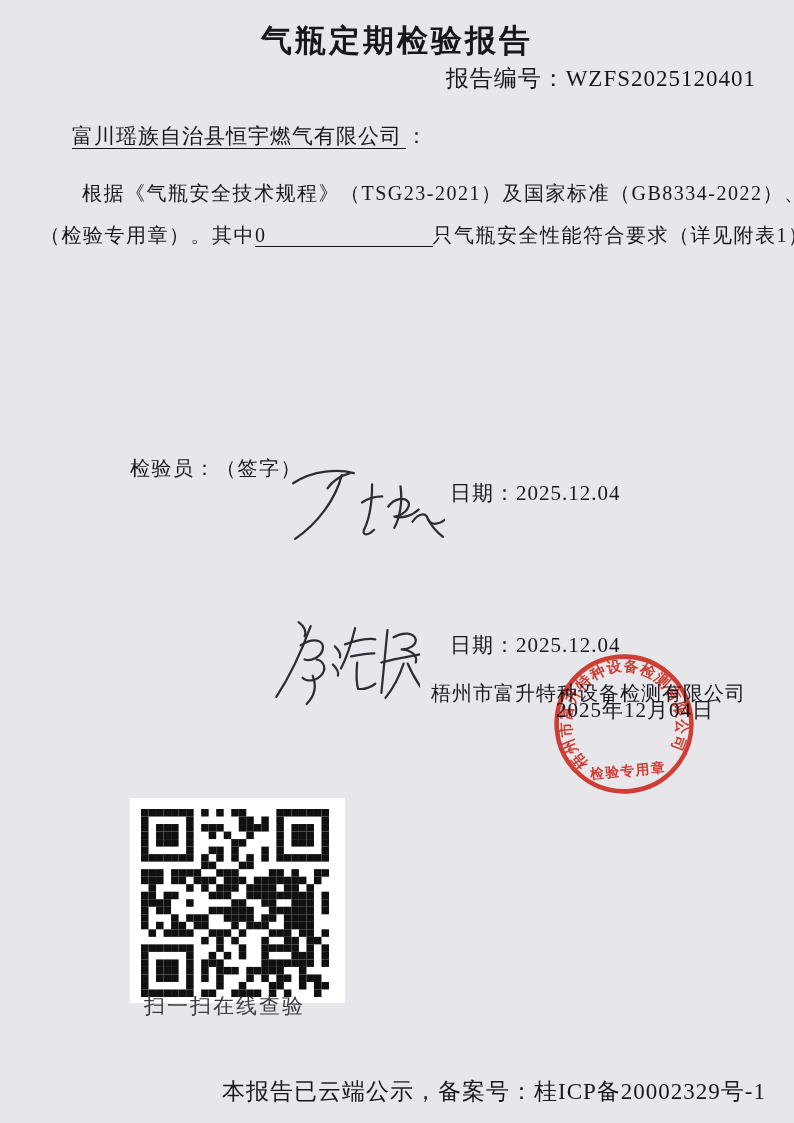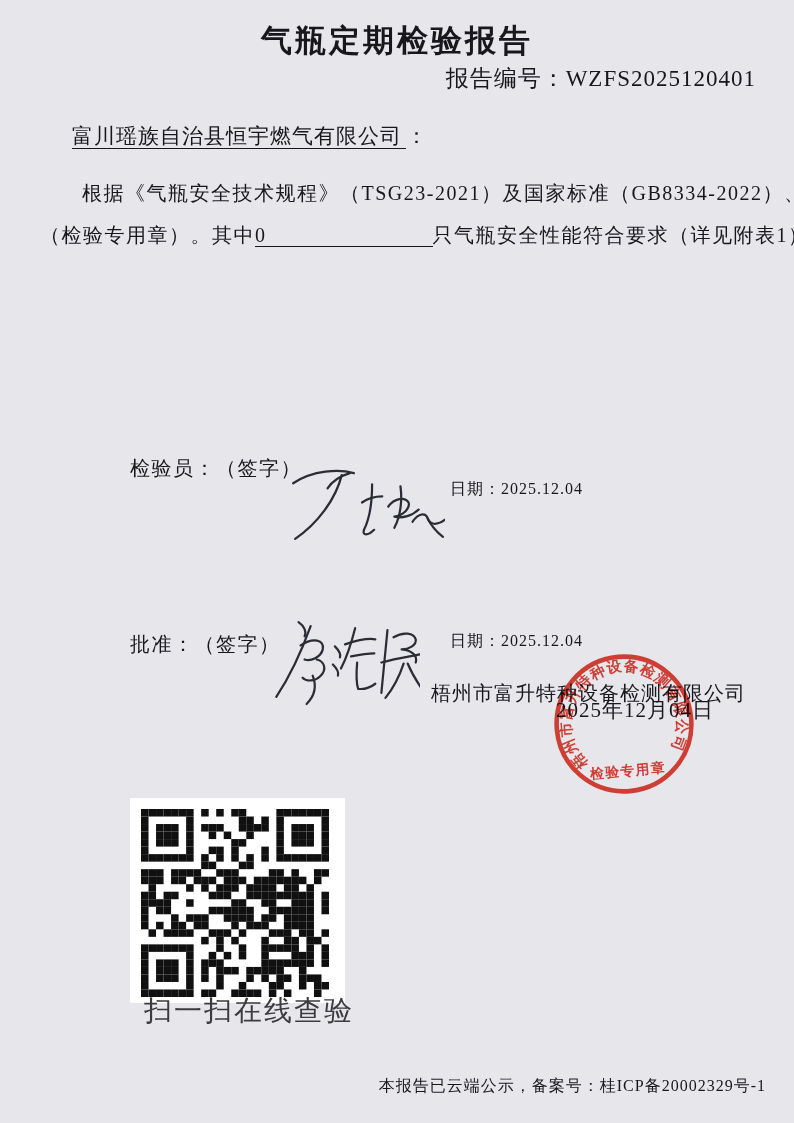--- a/index.html
+++ b/index.html
@@ -33,31 +33,31 @@
   .u{border-bottom:1.5px solid #17171c;}
   .u.pL2{padding-right:48px;}
   .u.pL3a{padding-left:8px;padding-right:42px;}
   .u.pL3b{padding-left:8px;padding-right:116px;}
   .u.pL4{padding-right:166px;}
   .u.pL5a{padding-right:50px;}
   .u.pL5b{padding-left:6px;padding-right:158px;}
   .gap8{display:inline-block;width:8px;}
   .gap10{display:inline-block;width:10px;}
   .sig-label{position:absolute;font-size:20px;letter-spacing:1.5px;}
-  .sig-date{position:absolute;font-size:16px;letter-spacing:1px;text-align:right;}
+  .sig-date{position:absolute;font-size:21px;letter-spacing:1px;text-align:right;}
   .sig-svg{position:absolute;}
   .sig-svg path{fill:none;stroke:#2c2c34;stroke-width:2.2;stroke-linecap:round;stroke-linejoin:round;}
   .company-line{position:absolute;top:680px;right:48px;font-size:20px;letter-spacing:1px;}
   .issue-date{position:absolute;top:696px;left:556px;font-size:21px;letter-spacing:1px;}
   .seal{position:absolute;left:550px;top:650px;width:148px;height:148px;
         mix-blend-mode:multiply;opacity:.92;transform:rotate(-5deg);}
   .qr-box{position:absolute;left:130px;top:798px;width:215px;height:205px;background:#ffffff;}
   .qr-box svg{position:absolute;left:11px;top:11px;fill:#101010;}
-  .qr-caption{position:absolute;left:144px;top:992px;font-size:28px;letter-spacing:2px;color:#3b3b40;}
-  .footer{position:absolute;top:1076px;right:28px;font-size:16px;letter-spacing:1px;}
+  .qr-caption{position:absolute;left:144px;top:992px;font-size:21px;letter-spacing:2px;color:#3b3b40;}
+  .footer{position:absolute;top:1076px;right:28px;font-size:23px;letter-spacing:1px;}
 </style>
 </head>
 <body>
 
 <div class="page">
 
   <div class="title">气瓶定期检验报告</div>
 
   <div class="report-no"><span>报告编号：</span><span>WZFS2025120401</span></div>
 
@@ -75,21 +75,20 @@
     <path d="M58,14 C52,38 34,62 12,77"></path>
     <path d="M78,41 C84,37 92,35 98,35"></path>
     <path d="M88,23 C88,39 86,56 80,68 C78,74 84,74 90,68"></path>
     <path d="M104,45 C110,37 120,35 124,41 C126,47 118,54 110,55 C118,57 128,54 134,48"></path>
     <path d="M116,25 C118,39 116,55 110,66"></path>
     <path d="M128,60 C134,51 141,51 143,57 C145,63 152,64 160,58"></path>
     <path d="M143,57 C147,65 153,71 158,75"></path>
   </svg>
   <div class="sig-date" style="top:479px;left:450px;"><span>日期：</span><span>2025.12.04</span></div>
 
-  <div class="sig-label" style="top:631px;left:130px;">批准：（签字）</div>
   <svg class="sig-svg" style="top:612px;left:268px;" width="152" height="96" viewBox="0 0 150 95">
     <path d="M30,10 C36,14 38,20 36,24"></path>
     <path d="M42,14 C34,36 24,60 8,84"></path>
     <path d="M32,33 C44,25 56,27 54,37 C52,45 42,49 36,47"></path>
     <path d="M48,47 C56,49 58,57 52,63 C46,69 38,69 34,65"></path>
     <path d="M44,63 C48,73 46,83 38,91"></path>
     <path d="M66,34 C70,38 72,42 71,45"></path>
     <path d="M64,52 C68,56 70,60 69,63"></path>
     <path d="M86,16 C82,32 78,44 72,56"></path>
     <path d="M76,32 C88,28 100,26 106,27"></path>

